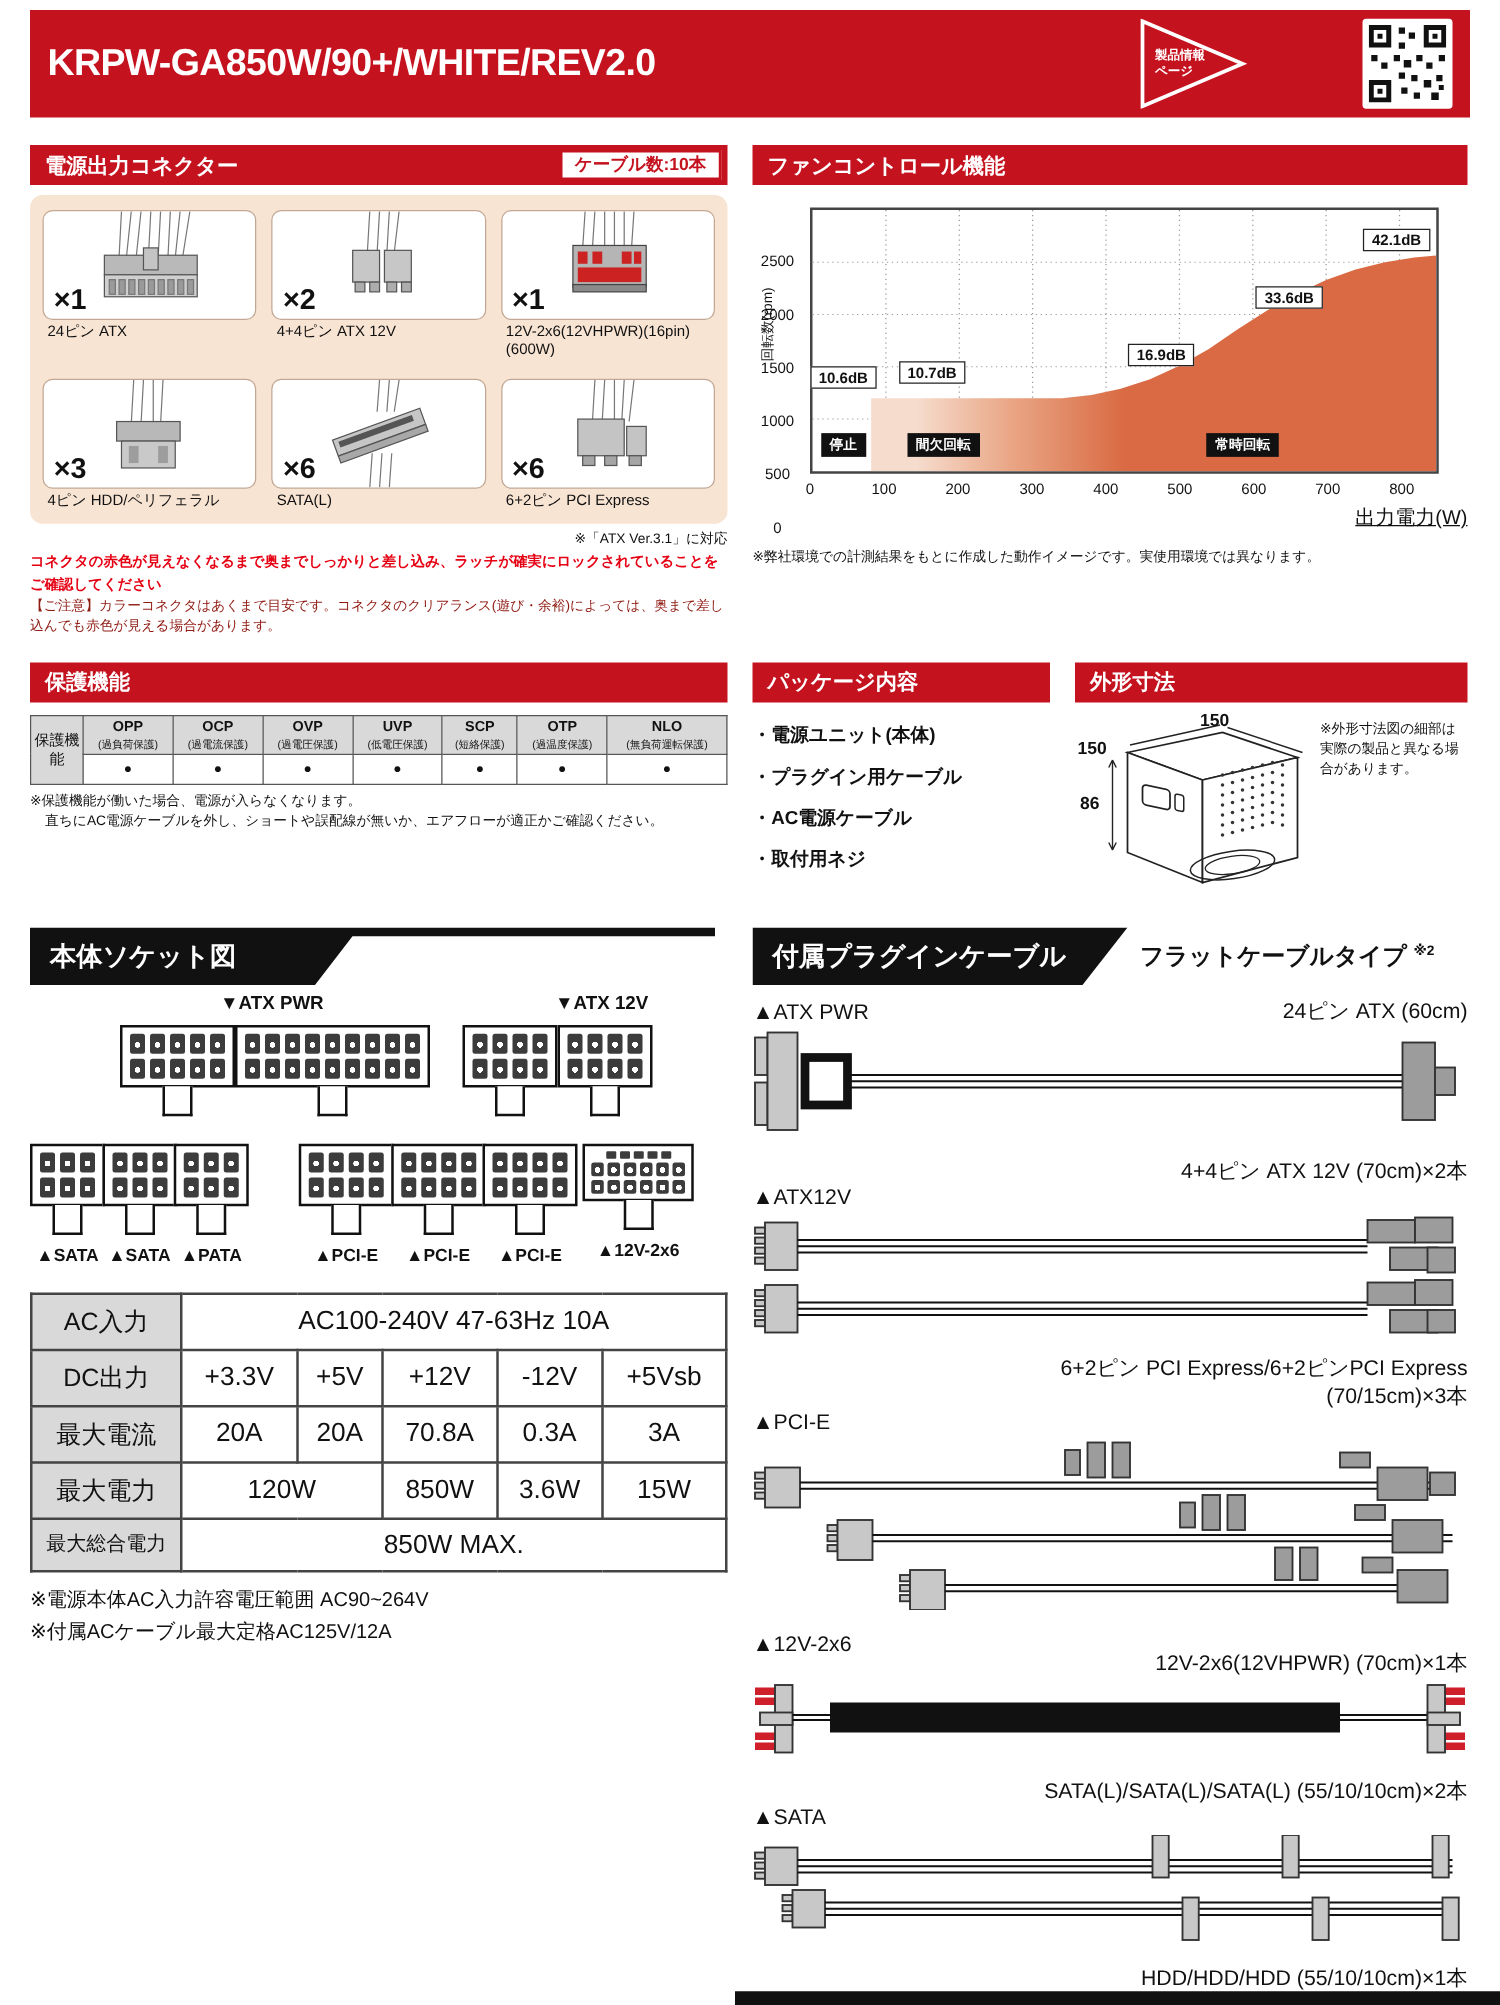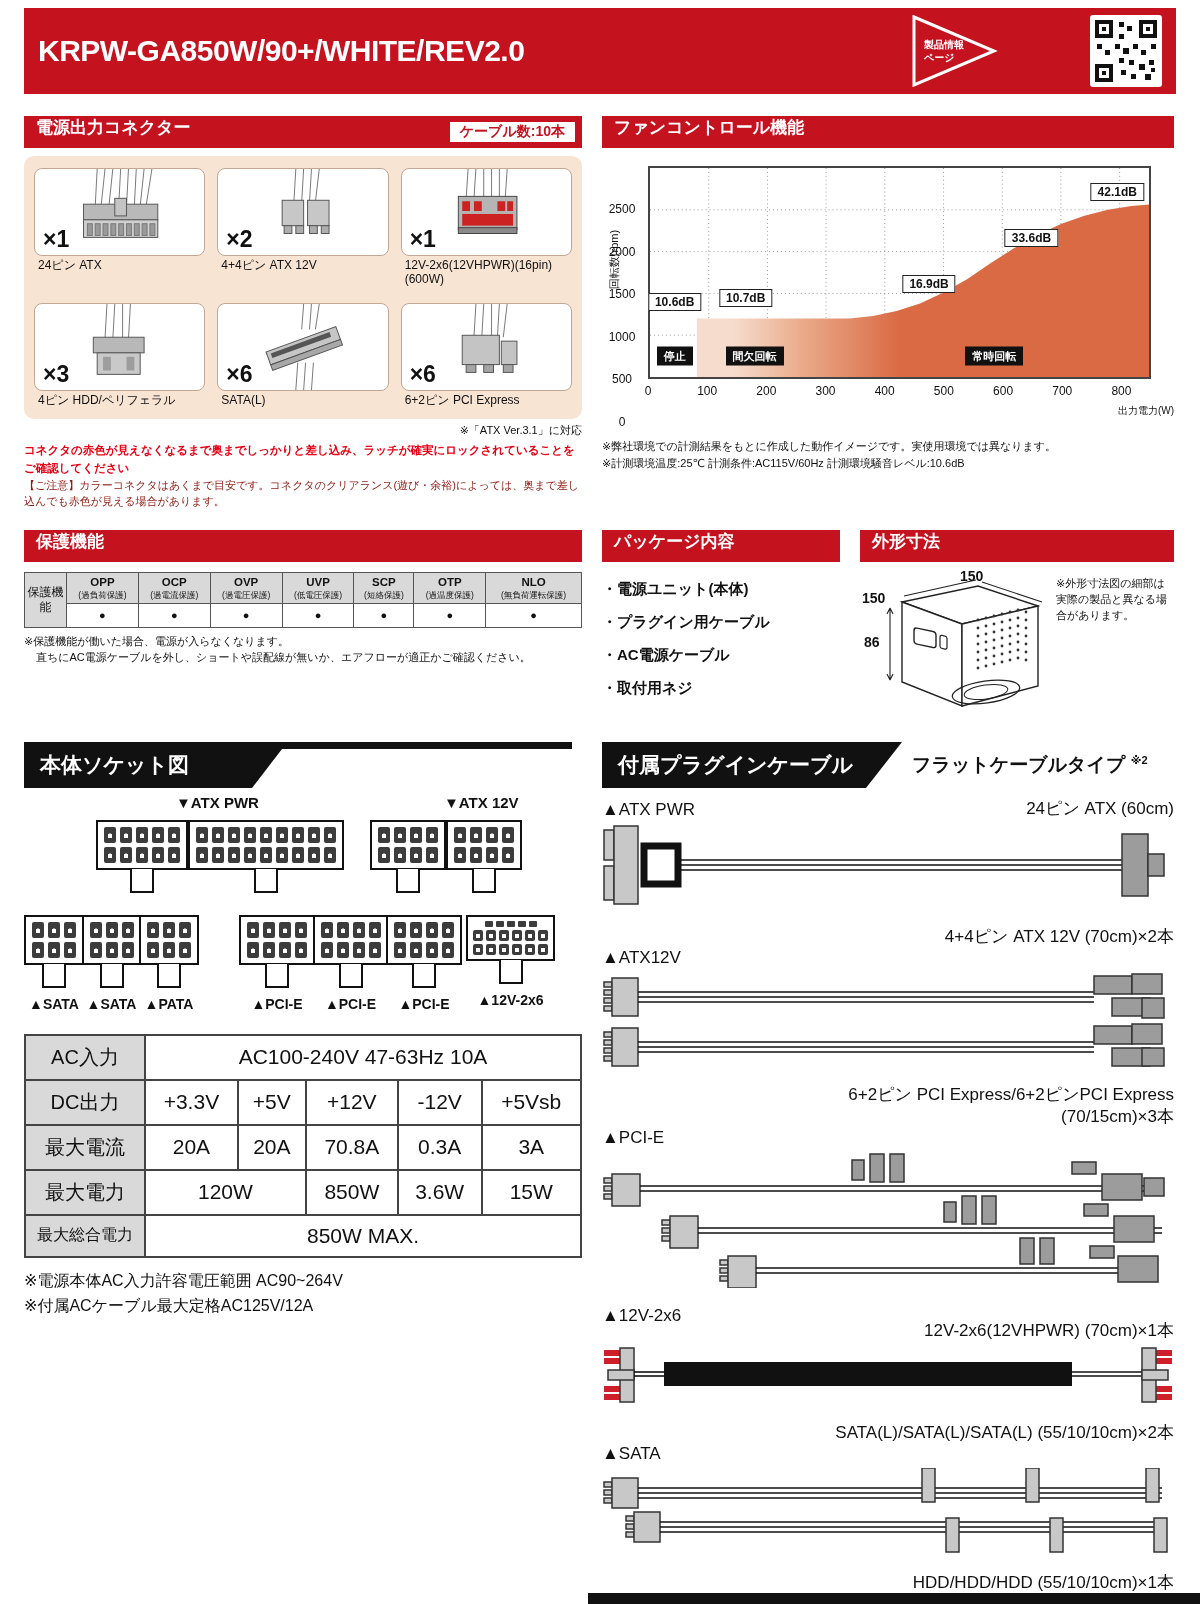--- a/index.html
+++ b/index.html
@@ -17,21 +17,21 @@
   .top-title{color:#fff;font-size:30px;font-weight:bold;letter-spacing:-.5px;}
   .tri-link{position:absolute;right:178px;top:7px;width:88px;height:72px;}
   .tri-link svg{display:block;}
   .tri-text{position:absolute;left:14px;top:24px;color:#fff;font-size:10px;font-weight:bold;line-height:1.25;}
   .qr{position:absolute;right:14px;top:7px;width:72px;height:72px;background:#fff;border-radius:3px;padding:5px;}
 
   
   .cols{display:flex;gap:20px;align-items:flex-start;}
   .col-l{width:558px;flex:none;}
   .col-r{width:572px;flex:none;}
-  .red-bar{position:relative;height:32px;background:var(--red);display:flex;padding:0 12px;}
+  .red-bar{position:relative;height:32px;background:var(--red);display:flex;align-items:center;padding:0 12px;}
   .red-bar .bar-title{color:#fff;font-weight:bold;font-size:17px;}
   .cable-badge{position:absolute;right:5px;top:4px;background:#fff;border:2px solid var(--red);color:var(--red);
     font-weight:bold;font-size:14px;padding:1px 10px;}
 
   
   .conn-panel{margin-top:8px;background:var(--peach);border-radius:10px;padding:12px 10px 6px 10px;}
   .conn-grid{display:grid;grid-template-columns:repeat(3,1fr);gap:10px 12px;}
   .conn-cell{background:#fff;border:1px solid #c2a894;border-radius:8px;height:88px;position:relative;overflow:hidden;}
   .conn-count{position:absolute;left:8px;bottom:2px;font-size:23px;font-weight:bold;}
   .conn-art{position:absolute;left:0;top:0;width:100%;height:100%;}
@@ -42,21 +42,21 @@
   .guide .g3{color:#8e1a12;font-size:11px;}
 
   
   .chart-area{position:relative;height:278px;margin-top:8px;}
   .plot{position:absolute;left:46px;top:10px;width:503px;height:213px;border:2px solid #444;background:#fff;}
   .plot svg{display:block;width:100%;height:100%;}
   .grid{stroke:#999;stroke-width:1;stroke-dasharray:1 3;}
   .ytick{position:absolute;left:0;width:40px;text-align:center;font-size:12px;margin-top:44px;}
   .xtick{position:absolute;top:228px;width:32px;text-align:center;font-size:12px;}
   .ylabel{position:absolute;left:-28px;top:96px;font-size:11px;transform:rotate(-90deg);width:80px;text-align:center;}
-  .xlabel{position:absolute;right:0;top:248px;font-size:10px;}
+  .xlabel{position:absolute;right:0;top:248px;font-size:16px;text-decoration:underline;}
   .db-box{position:absolute;transform:translate(-50%,-50%);background:#fff;border:1.5px solid #222;
     font-size:12px;font-weight:bold;padding:1px 6px;white-space:nowrap;}
   .zone-badge{position:absolute;transform:translate(-50%,-50%);background:#111;color:#fff;
     font-size:11px;font-weight:bold;padding:2px 7px;white-space:nowrap;}
   .fan-notes{margin-top:4px;font-size:11px;line-height:1.5;}
 
   
   .prot-table{border-collapse:collapse;margin-top:10px;width:100%;}
   .prot-table td{border:1px solid #555;text-align:center;vertical-align:middle;}
   .prot-head{background:#d9d9d9;}
@@ -341,21 +341,20 @@
           <div class="db-box" style="left: 143.641px; top: 142.06px;">10.7dB</div>
           <div class="db-box" style="left: 327.088px; top: 128.428px;">16.9dB</div>
           <div class="db-box" style="left: 429.464px; top: 81.568px;">33.6dB</div>
           <div class="db-box" style="left: 515.269px; top: 35.56px;">42.1dB</div>
           <div class="zone-badge" style="left: 72.6294px; top: 200.422px;">停止</div>
           <div class="zone-badge" style="left: 152.518px; top: 200.422px; text-align: right;">間欠回転</div>
           <div class="zone-badge" style="left: 392.182px; top: 200.422px;">常時回転</div>
         </div>
       <div class="fan-notes">
         <div>※弊社環境での計測結果をもとに作成した動作イメージです。実使用環境では異なります。</div>
-        <div>※計測環境温度:25℃  計測条件:AC115V/60Hz  計測環境騒音レベル:10.6dB</div>
       </div>
     </section>
   </div>
 
   <div class="cols" style="margin-top:20px;">
 
     <section class="col-l">
       <div class="red-bar">
           <span class="bar-title">保護機能</span>
         </div>

